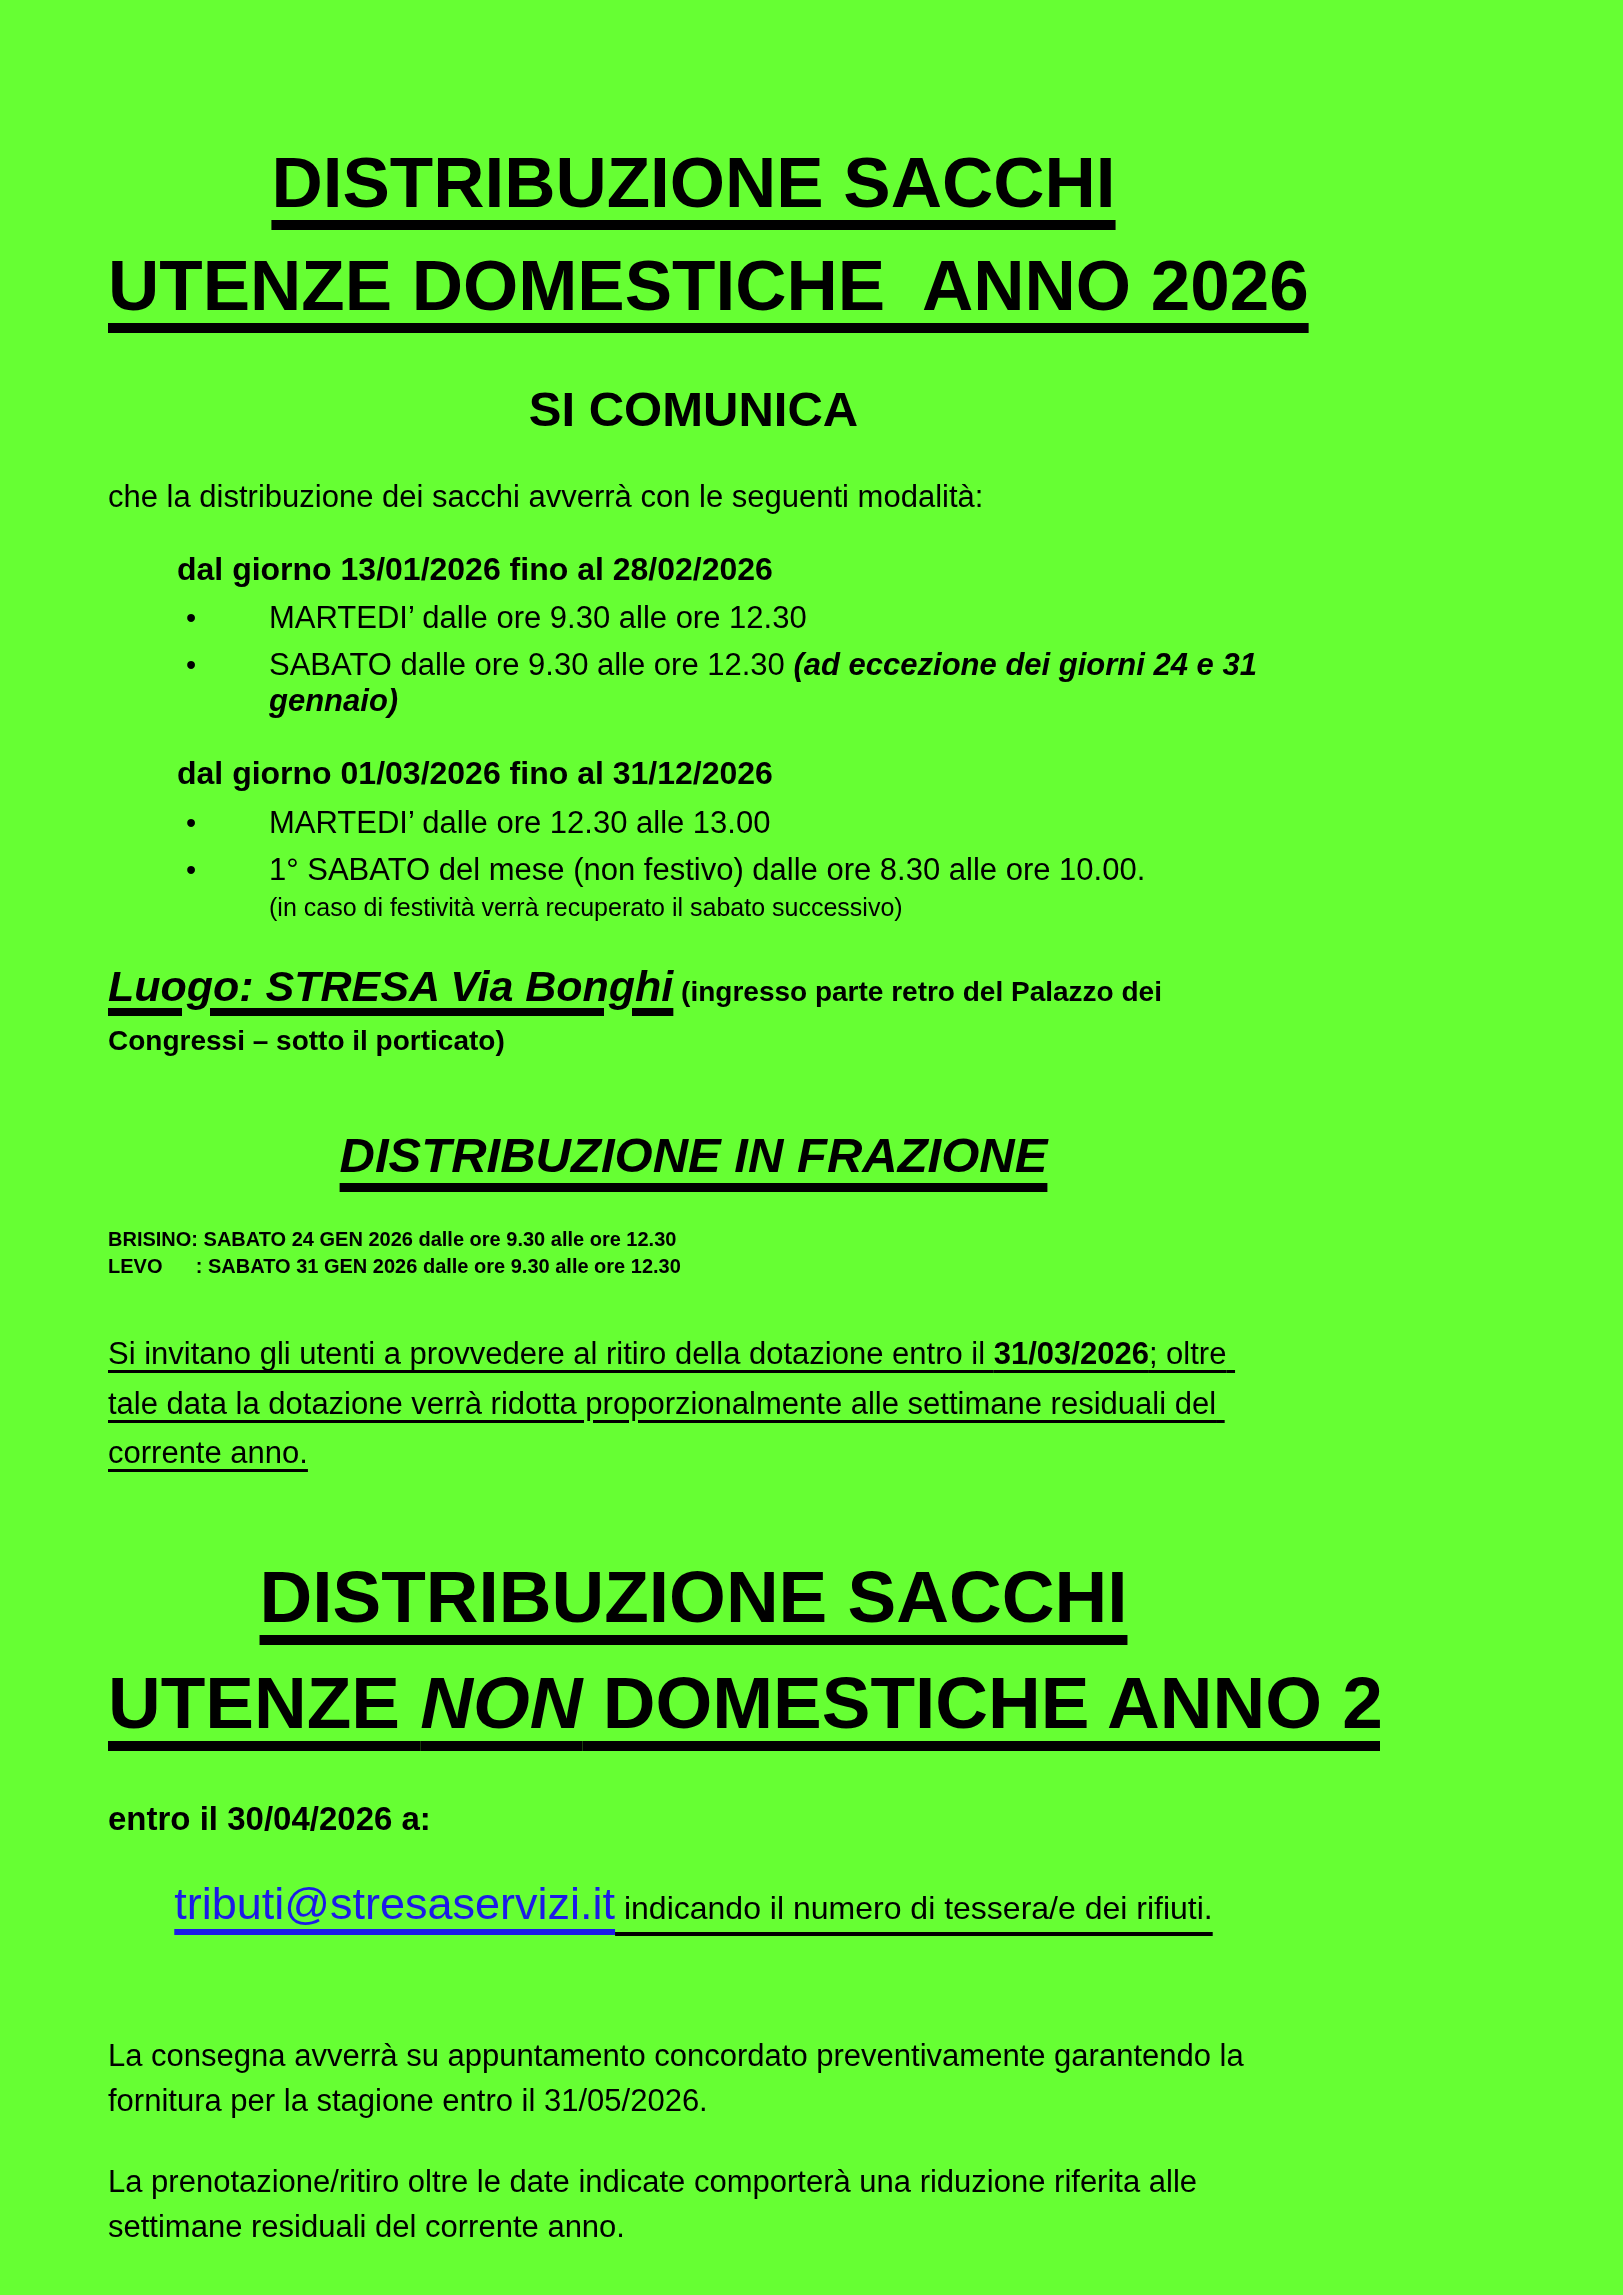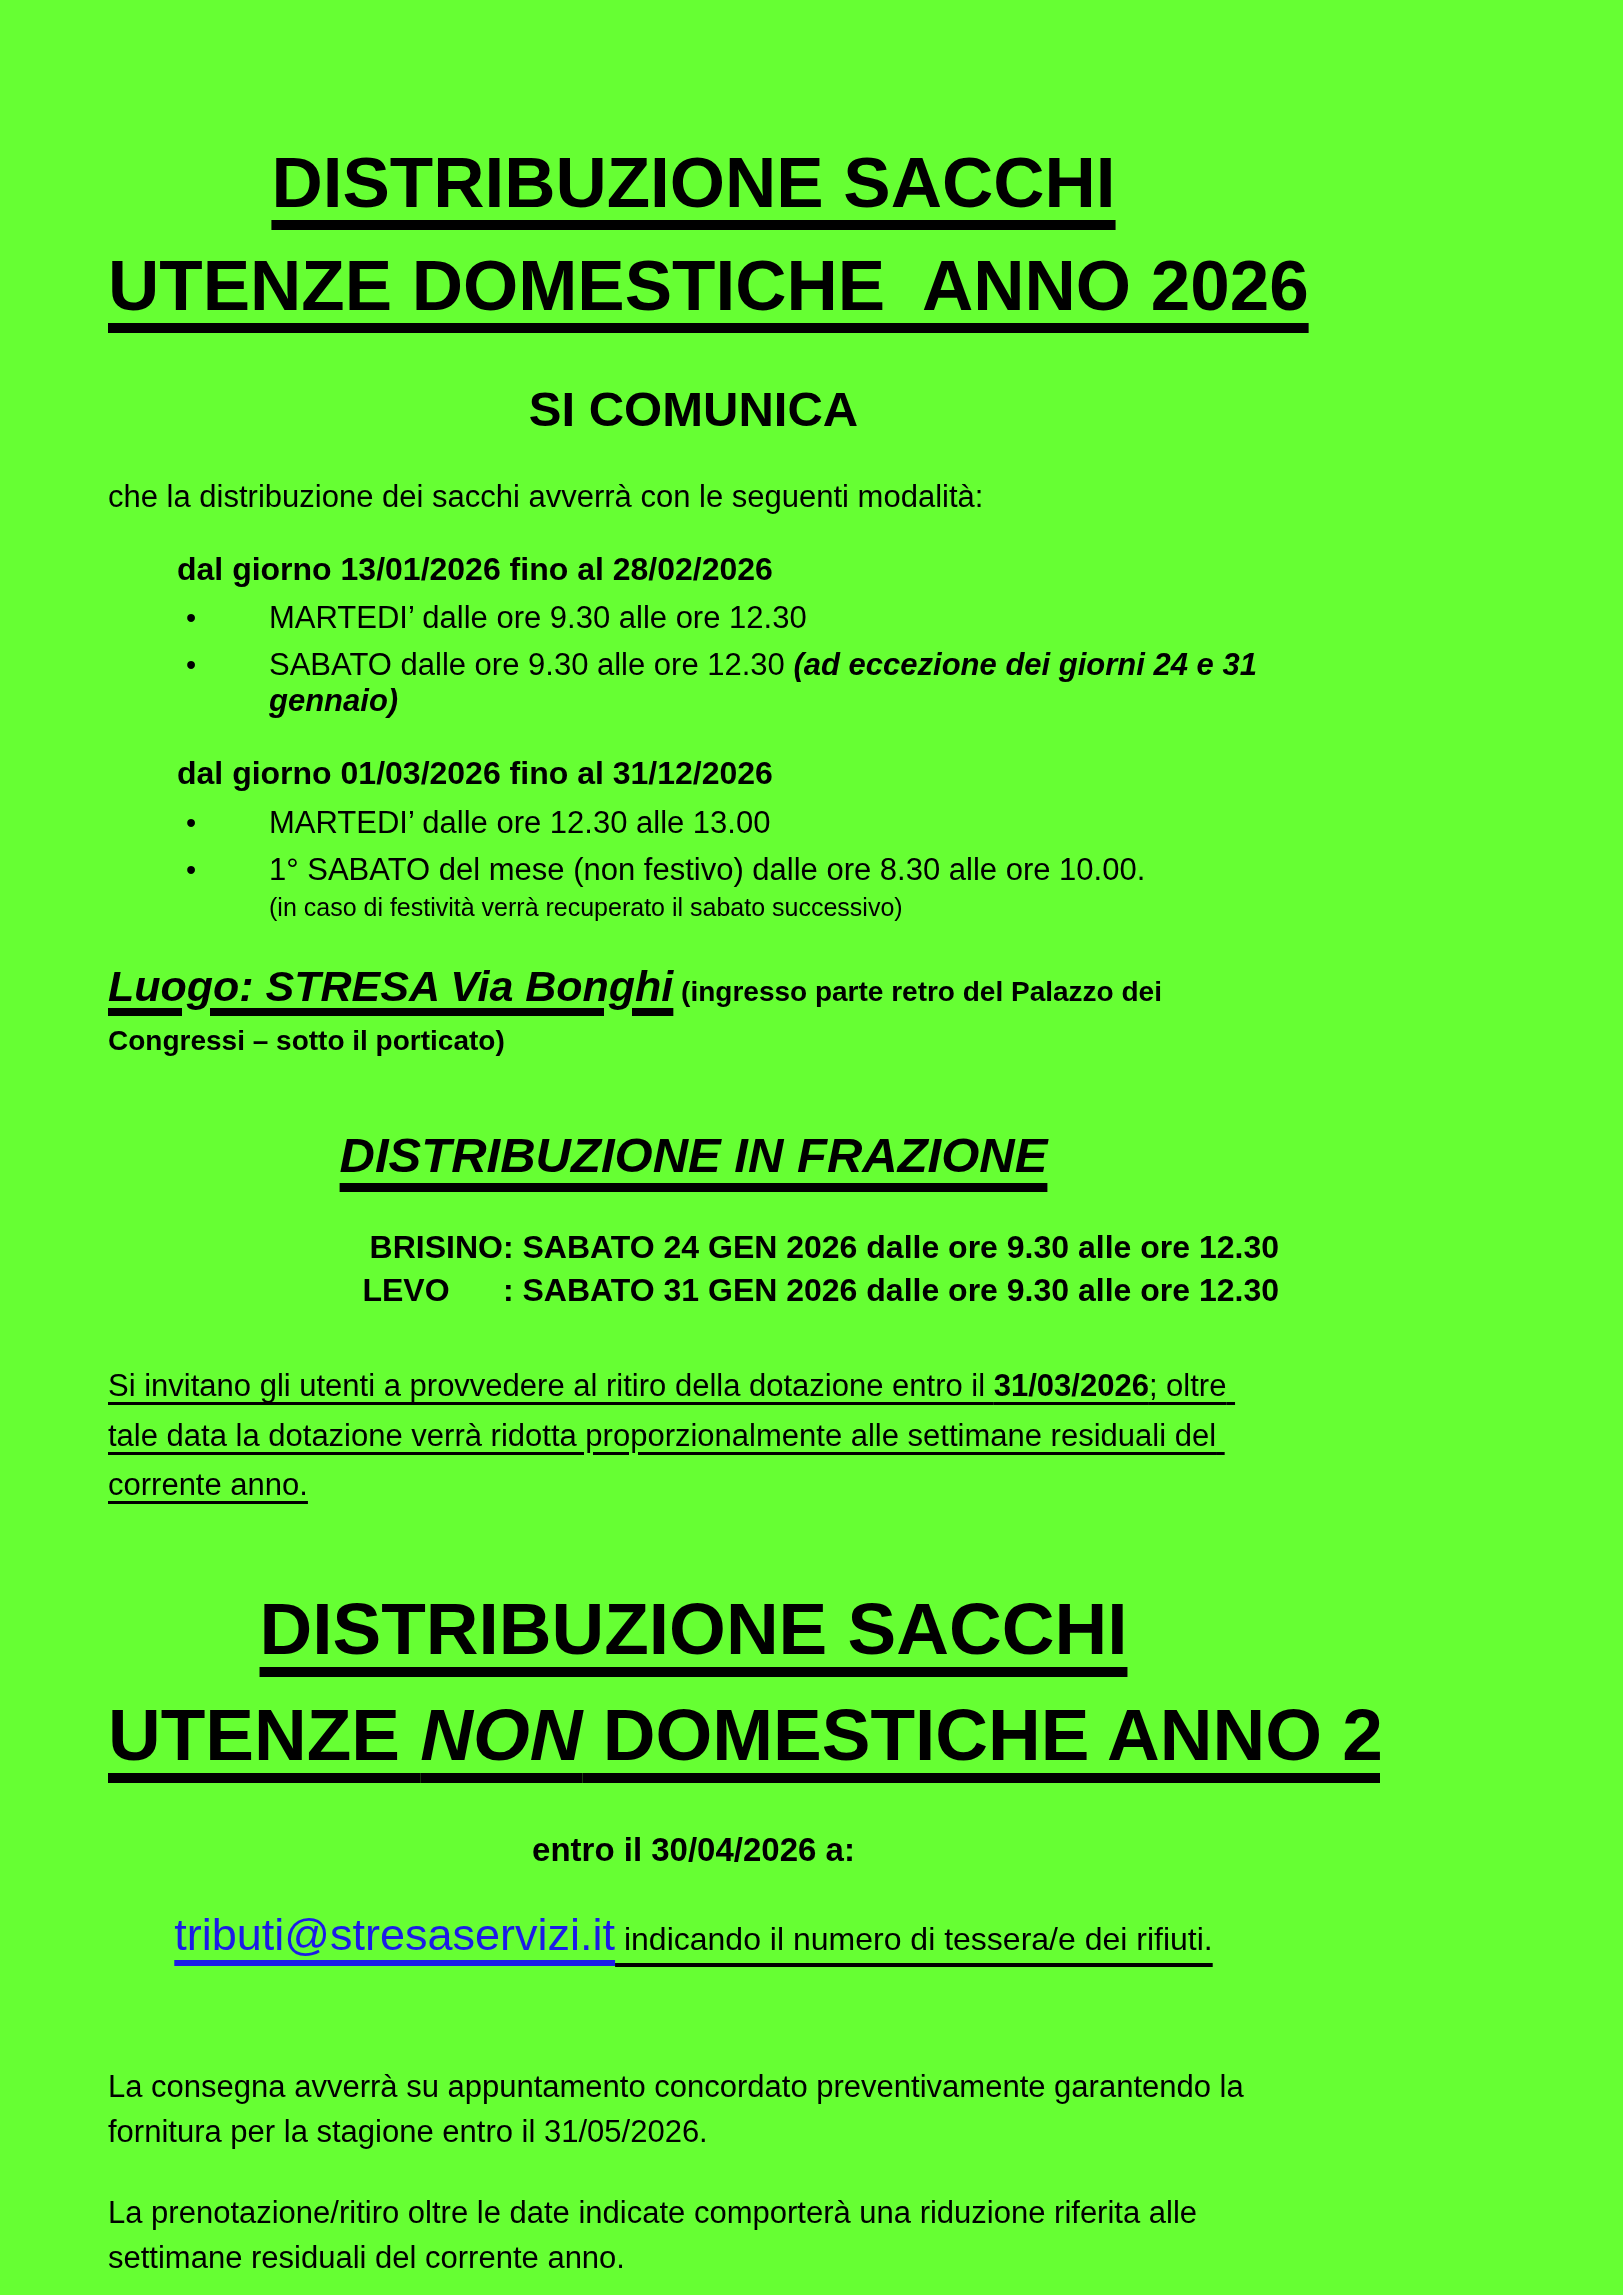--- a/index.html
+++ b/index.html
@@ -78,22 +78,22 @@
     font-weight: bold;
     font-style: italic;
   }
   .frazione-h .tline {
     text-decoration: underline;
     text-decoration-thickness: 9px;
     text-underline-offset: 11px;
   }
   .frazione-lines {
     margin-top: 43px;
-    text-align: right;
-    font-size: 32px;
+    text-align: left;
+    font-size: 20px;
     font-weight: bold;
     line-height: 1.32;
   }
 
   .invito {
     margin-top: 50px;
     font-size: 31px;
     line-height: 1.6;
     text-decoration: underline;
     text-decoration-thickness: 2.8px;
@@ -107,21 +107,20 @@
     font-size: 33px;
     font-weight: bold;
   }
   .request .und {
     text-decoration: underline;
     text-decoration-thickness: 3.5px;
     text-underline-offset: 7.6px;
   }
   .deadline {
     margin-top: 44px;
-    text-align: center;
     font-size: 33px;
     font-weight: bold;
   }
   .email-line { margin-top: 40px; text-align: center; }
   .email-link {
     font-size: 45px;
     color: #1B1BE8;
     text-decoration: underline;
     text-decoration-thickness: 5.6px;
     text-underline-offset: 9.7px;

